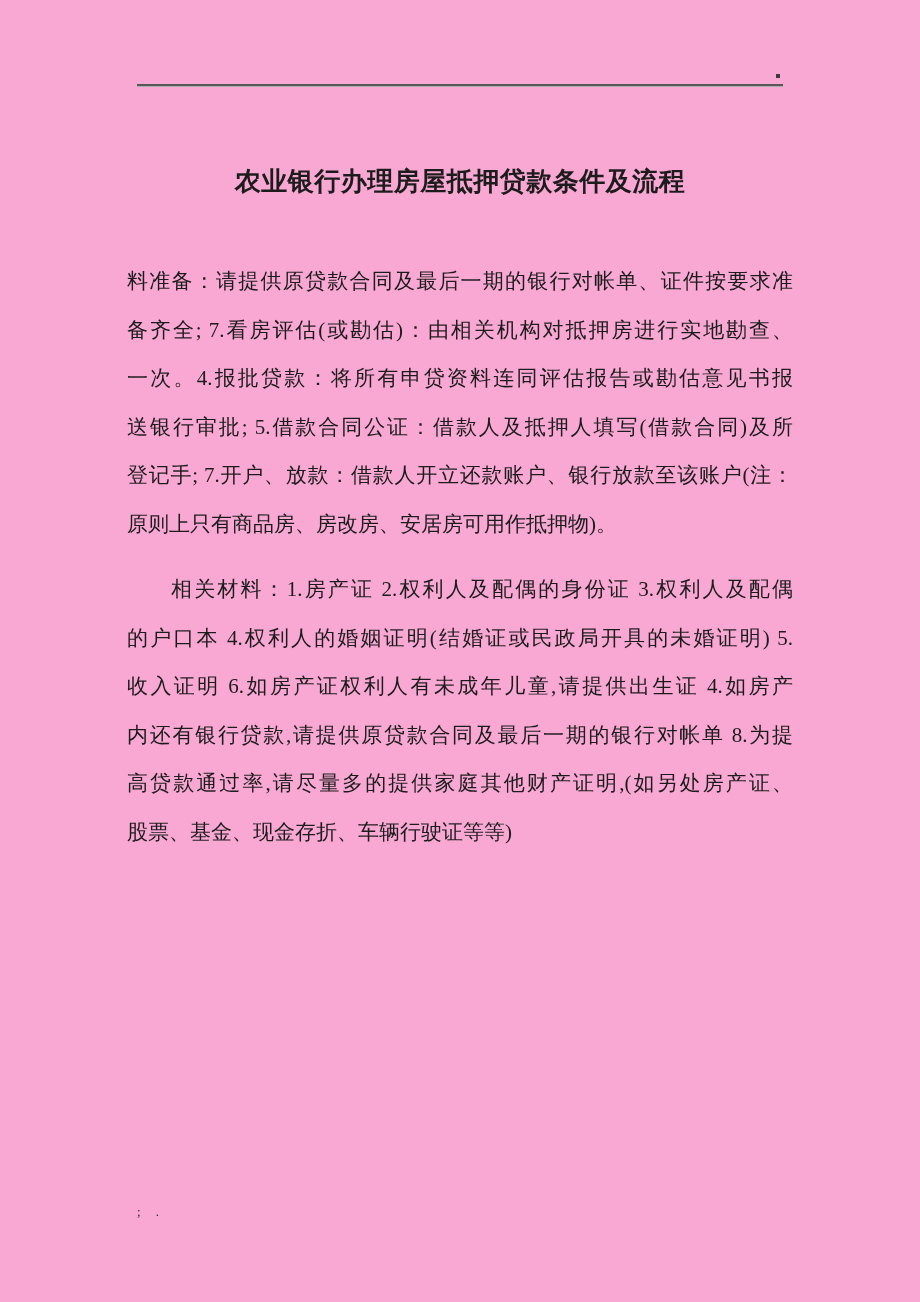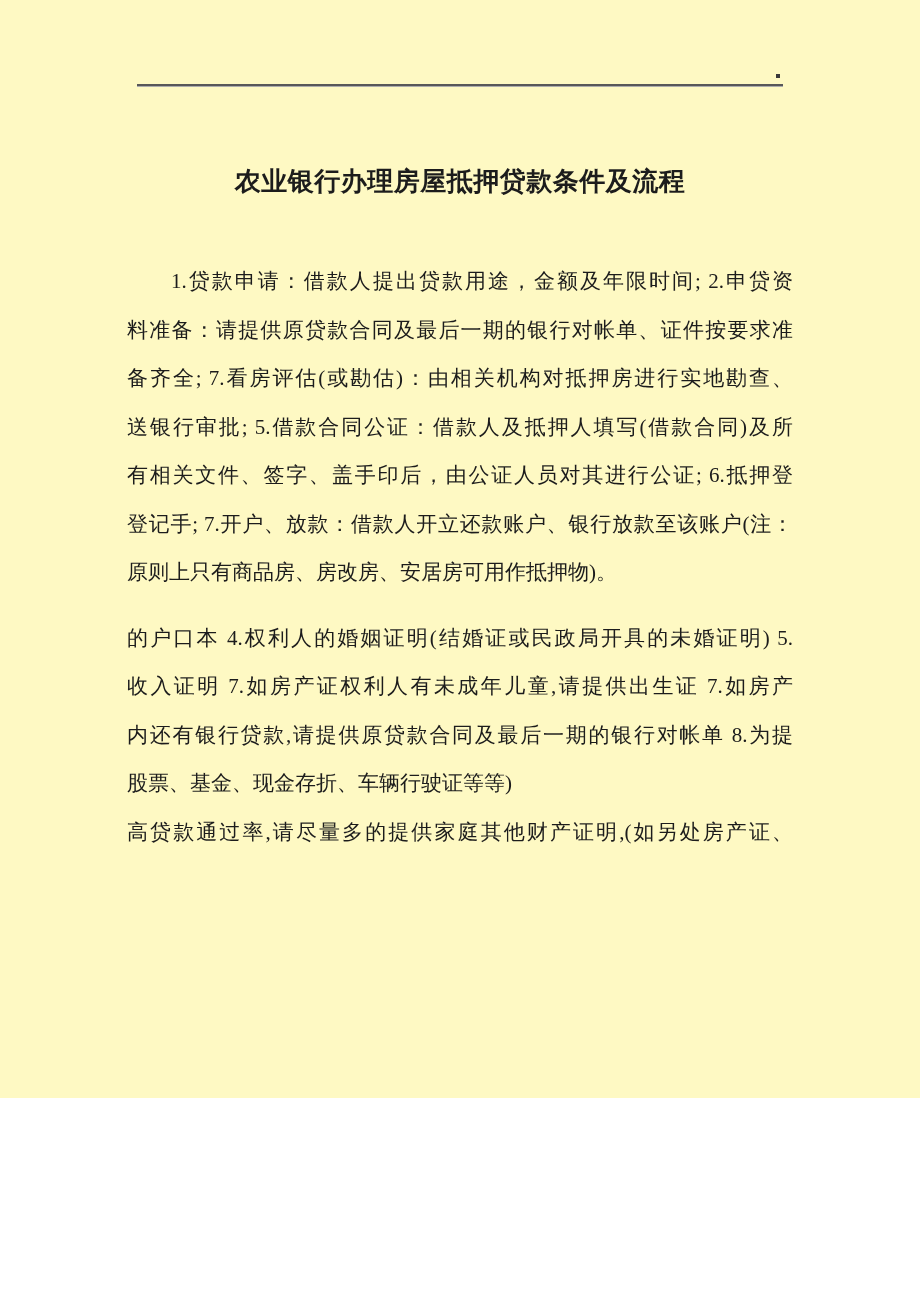--- a/index.html
+++ b/index.html
@@ -3,22 +3,22 @@
 <meta charset="utf-8">
 <style>
   html, body {
     margin: 0;
     padding: 0;
     background: #ffffff;
   }
   .page {
     position: relative;
     width: 920px;
-    height: 1098px;
-    background: #fef9c3;
+    height: 1302px;
+    background: #f9a8d4;
     overflow: hidden;
     font-family: "Liberation Serif", "DejaVu Serif", serif;
     color: #1c1c1c;
   }
   .header-rule {
     position: absolute;
     left: 137px;
     top: 84px;
     width: 646px;
     height: 2px;
@@ -79,32 +79,32 @@
 <body>
 
 <div class="page">
   <div class="header-rule"></div>
   <div class="header-dot"></div>
 
   <div class="content">
     <h1 class="doc-title">农业银行办理房屋抵押贷款条件及流程</h1>
 
     <div class="para para-1">
-        <div class="line indent">1.贷款申请：借款人提出贷款用途，金额及年限时间; 2.申贷资</div>
         <div class="line">料准备：请提供原贷款合同及最后一期的银行对帐单、证件按要求准</div>
         <div class="line">备齐全; 7.看房评估(或勘估)：由相关机构对抵押房进行实地勘查、</div>
+        <div class="line">一次。4.报批贷款：将所有申贷资料连同评估报告或勘估意见书报</div>
         <div class="line">送银行审批; 5.借款合同公证：借款人及抵押人填写(借款合同)及所</div>
-        <div class="line">有相关文件、签字、盖手印后，由公证人员对其进行公证; 6.抵押登</div>
         <div class="line">登记手; 7.开户、放款：借款人开立还款账户、银行放款至该账户(注：</div>
         <div class="line last">原则上只有商品房、房改房、安居房可用作抵押物)。</div>
       </div>
 
     <div class="para para-2">
+        <div class="line indent">相关材料：1.房产证 2.权利人及配偶的身份证 3.权利人及配偶</div>
         <div class="line">的户口本 4.权利人的婚姻证明(结婚证或民政局开具的未婚证明) 5.</div>
-        <div class="line">收入证明 7.如房产证权利人有未成年儿童,请提供出生证 7.如房产</div>
+        <div class="line">收入证明 6.如房产证权利人有未成年儿童,请提供出生证 4.如房产</div>
         <div class="line">内还有银行贷款,请提供原贷款合同及最后一期的银行对帐单 8.为提</div>
+        <div class="line">高贷款通过率,请尽量多的提供家庭其他财产证明,(如另处房产证、</div>
         <div class="line last">股票、基金、现金存折、车辆行驶证等等)</div>
-        <div class="line">高贷款通过率,请尽量多的提供家庭其他财产证明,(如另处房产证、</div>
       </div>
   </div>
 
   <div class="footer-marks">; .</div>
 </div>
 
 </body></html>

